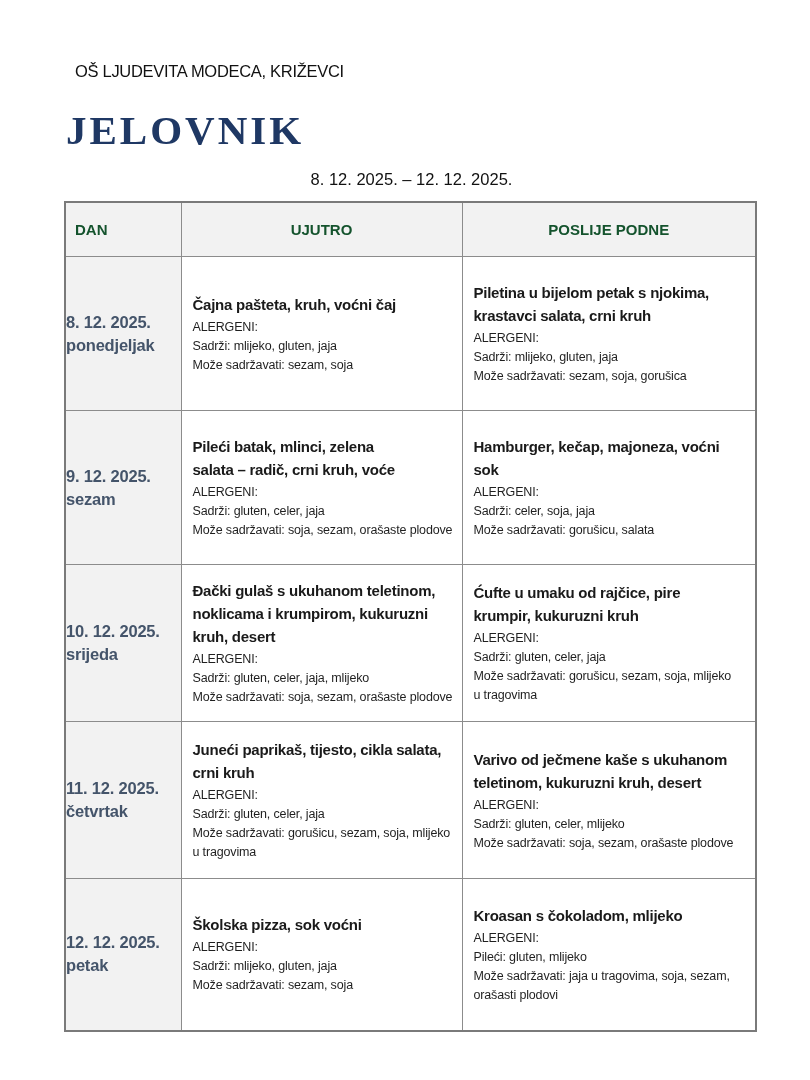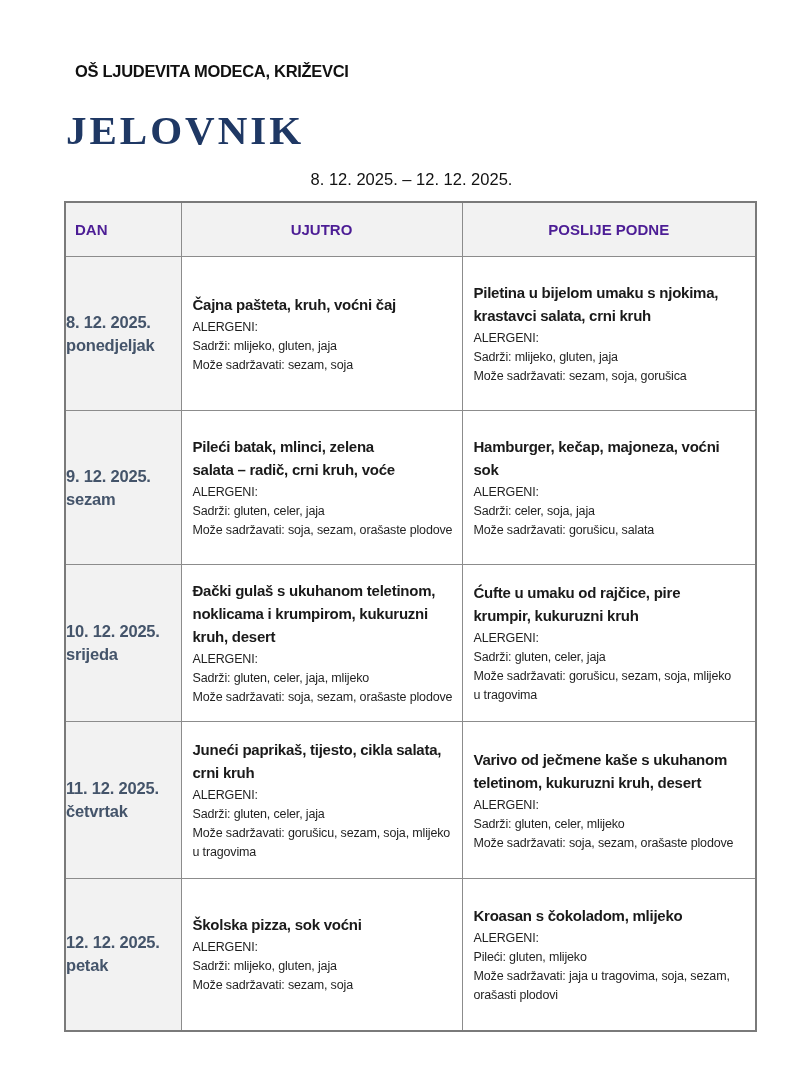--- a/index.html
+++ b/index.html
@@ -6,21 +6,21 @@
   html, body { background: #ffffff; }
   body {
     width: 810px; height: 1080px;
     position: relative;
     font-family: "Liberation Sans", "DejaVu Sans", sans-serif;
     color: #1a1a1a;
     overflow: hidden;
   }
   .school-name {
     position: absolute; left: 75px; top: 62px;
-    font-size: 16.5px; font-weight: 700; letter-spacing: -0.3px; color: #111111;
+    font-size: 16.5px; font-weight: 400; letter-spacing: -0.3px; color: #111111;
   }
   .doc-title {
     position: absolute; left: 66px; top: 108px; width: 691px;
     font-family: "Liberation Serif", "DejaVu Serif", serif;
     font-weight: 700; font-size: 41px; line-height: 1.1;
     letter-spacing: 3px; color: #1F3864;
   }
   .date-range {
     position: absolute; left: 66px; top: 158px; width: 691px;
     text-align: center; font-size: 16.5px; color: #111111; margin-top: 12px;
@@ -31,21 +31,21 @@
     border-collapse: collapse;
     border: 2px solid #7a7a7a;
   }
   col.c-day { width: 116px; }
   col.c-morning { width: 281px; }
   col.c-afternoon { width: 294px; }
   th, td { border: 1px solid #8c8c8c; vertical-align: middle; }
   thead tr { height: 29px; }
   thead th {
     background: #F2F2F2;
-    font-size: 15px; font-weight: 700; color: #4c1d95;
+    font-size: 15px; font-weight: 700; color: #14532d;
     text-align: center; padding: 18px;
   }
   thead th.h-day { text-align: left; padding-left: 9px; }
   tbody tr:nth-child(1) { height: 154px; }
   tbody tr:nth-child(2) { height: 154px; }
   tbody tr:nth-child(3) { height: 157px; }
   tbody tr:nth-child(4) { height: 157px; }
   tbody tr:nth-child(5) { height: 152px; }
   td.day-cell {
     background: #F2F2F2;
@@ -97,21 +97,21 @@
         <div class="day-date">8. 12. 2025.</div>
         <div class="day-name">ponedjeljak</div>
       </td>
       <td class="menu-cell">
         <div class="dish-title">Čajna pašteta, kruh, voćni čaj</div>
         <div class="al-line">ALERGENI:</div>
         <div class="al-line">Sadrži: mlijeko, gluten, jaja</div>
         <div class="al-line">Može sadržavati: sezam, soja</div>
       </td>
       <td class="menu-cell">
-        <div class="dish-title">Piletina u bijelom umaku s njokima,
+        <div class="dish-title">Piletina u bijelom petak s njokima,
 krastavci salata, crni kruh</div>
         <div class="al-line">ALERGENI:</div>
         <div class="al-line">Sadrži:  mlijeko, gluten, jaja</div>
         <div class="al-line">Može sadržavati: sezam, soja, gorušica</div>
       </td>
     </tr>
 
     <tr>
       <td class="day-cell">
         <div class="day-date">9. 12. 2025.</div>

